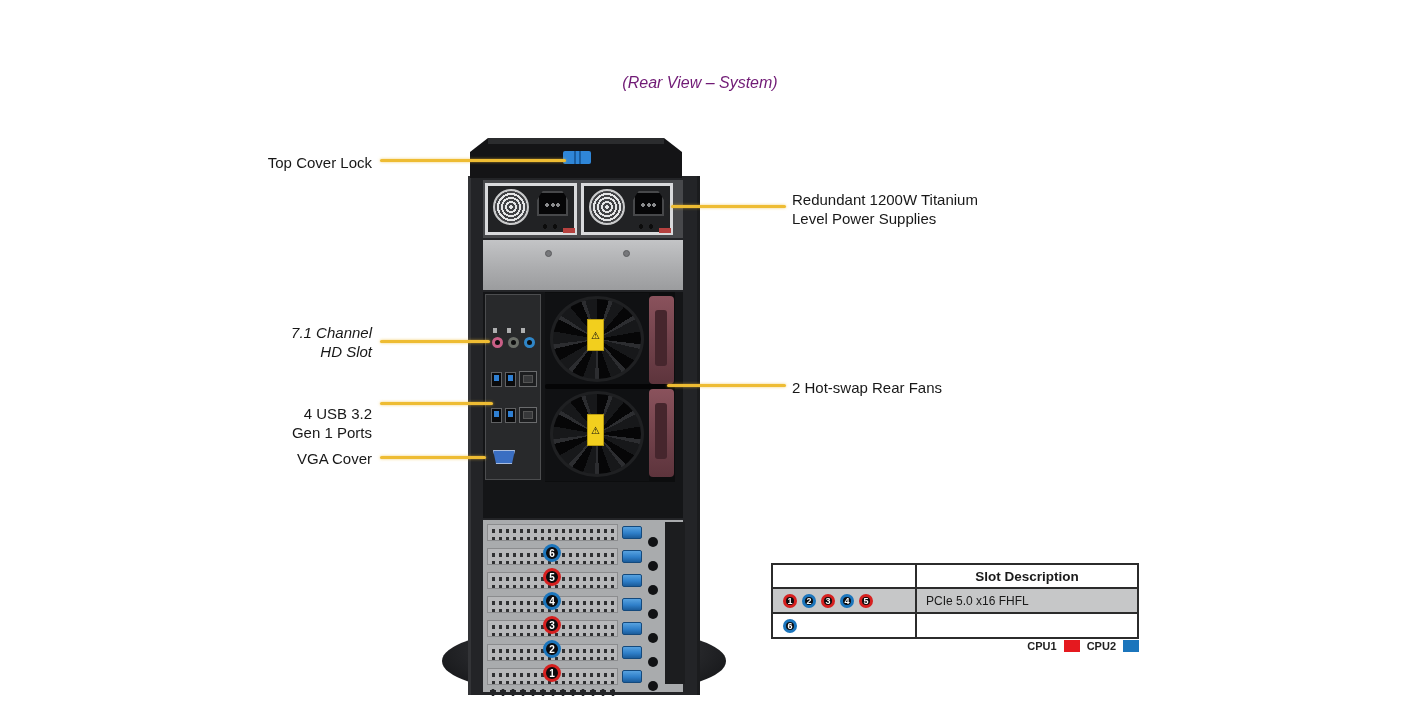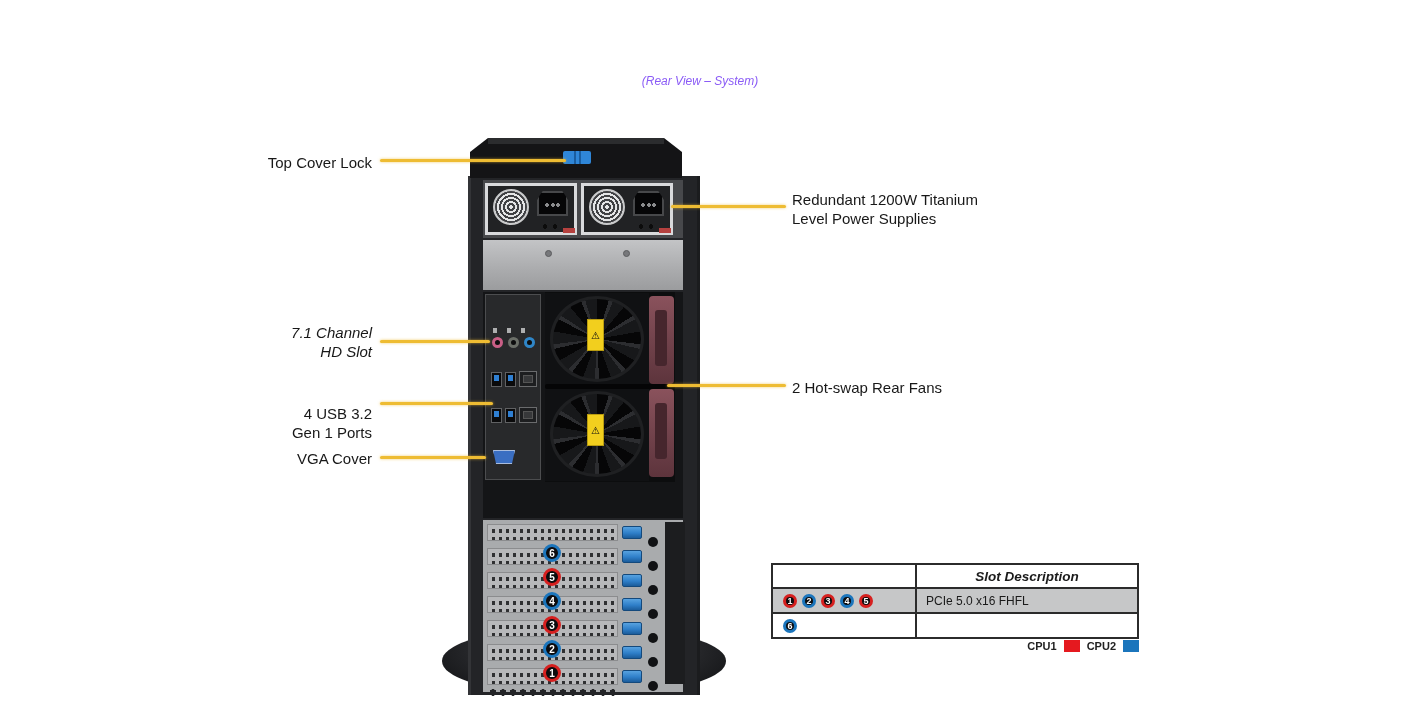--- a/index.html
+++ b/index.html
@@ -1,20 +1,20 @@
 <!DOCTYPE html>
 <html><head>
 <meta charset="utf-8">
 <style>
   * { margin:0; padding:0; box-sizing:border-box; }
   body { background:#fff; font-family:"Liberation Sans", sans-serif; }
   .canvas { position:relative; width:1416px; height:720px; background:#fff; overflow:hidden; color:#1a1a1a; }
 
   .title { position:absolute; left:0; right:16px; top:74px; text-align:center;
-           font-size:12px; font-style:italic; color:#8b5cf6; }
+           font-size:16px; font-style:italic; color:#701a75; }
 
   
   .chassis { position:absolute; left:468px; top:138px; width:232px; height:552px; }
 
   .foot { position:absolute; height:58px; width:178px; border-radius:50%;
           background:radial-gradient(ellipse at 50% 30%, #3c3d40 0%, #232427 55%, #101113 100%); z-index:0; }
   .foot.f1 { left:-26px; top:494px; }
   .foot.f2 { left:80px;  top:494px; }
 
   .top-cover { position:absolute; left:2px; top:0; width:212px; height:40px; background:#141416; z-index:2;
@@ -94,21 +94,21 @@
   
   .callout { position:absolute; font-size:15px; line-height:19px; color:#181818; white-space:nowrap; }
   .callout.left-side { right:1044px; text-align:right; }
   .callout.right-side { left:792px; text-align:left; }
   .leader { position:absolute; height:3px; border-radius:2px; z-index:5;
             box-shadow:0 0 3px rgba(238,188,51,.7); }
 
   
   .slot-table { position:absolute; left:771px; top:563px; width:368px; border:2px solid #2b2b2b; background:#fff; }
   .t-row { display:flex; border-top:2px solid #2b2b2b; }
-  .t-row:first-child { border-top:none;font-style:italic; }
+  .t-row:first-child { border-top:none; }
   .t-c1 { width:144px; border-right:2px solid #2b2b2b; display:flex; align-items:center; padding-left:10px; gap:5px; }
   .t-c2 { flex:1; display:flex; align-items:center; padding-left:9px; font-size:12px; }
   .t-header { height:22px; }
   .t-header .t-c2 { justify-content:center; font-weight:bold; font-size:13.5px; padding-left:0; }
   .t-body-row { height:25px; }
   .t-shaded { background:#c6c7c8; }
   .t-badge { position:static; width:14px; height:14px; font-size:9px; flex:0 0 auto; }
 
   .legend { position:absolute; top:640px; left:771px; width:368px; display:flex; justify-content:flex-end;
             align-items:center; gap:7px; font-size:11px; font-weight:bold; color:#222; }

